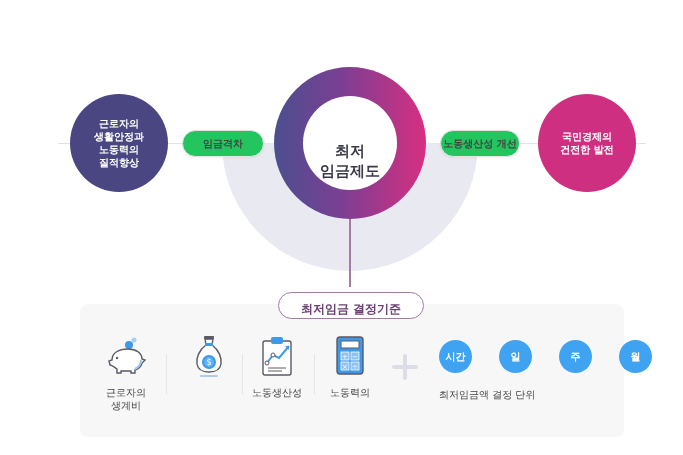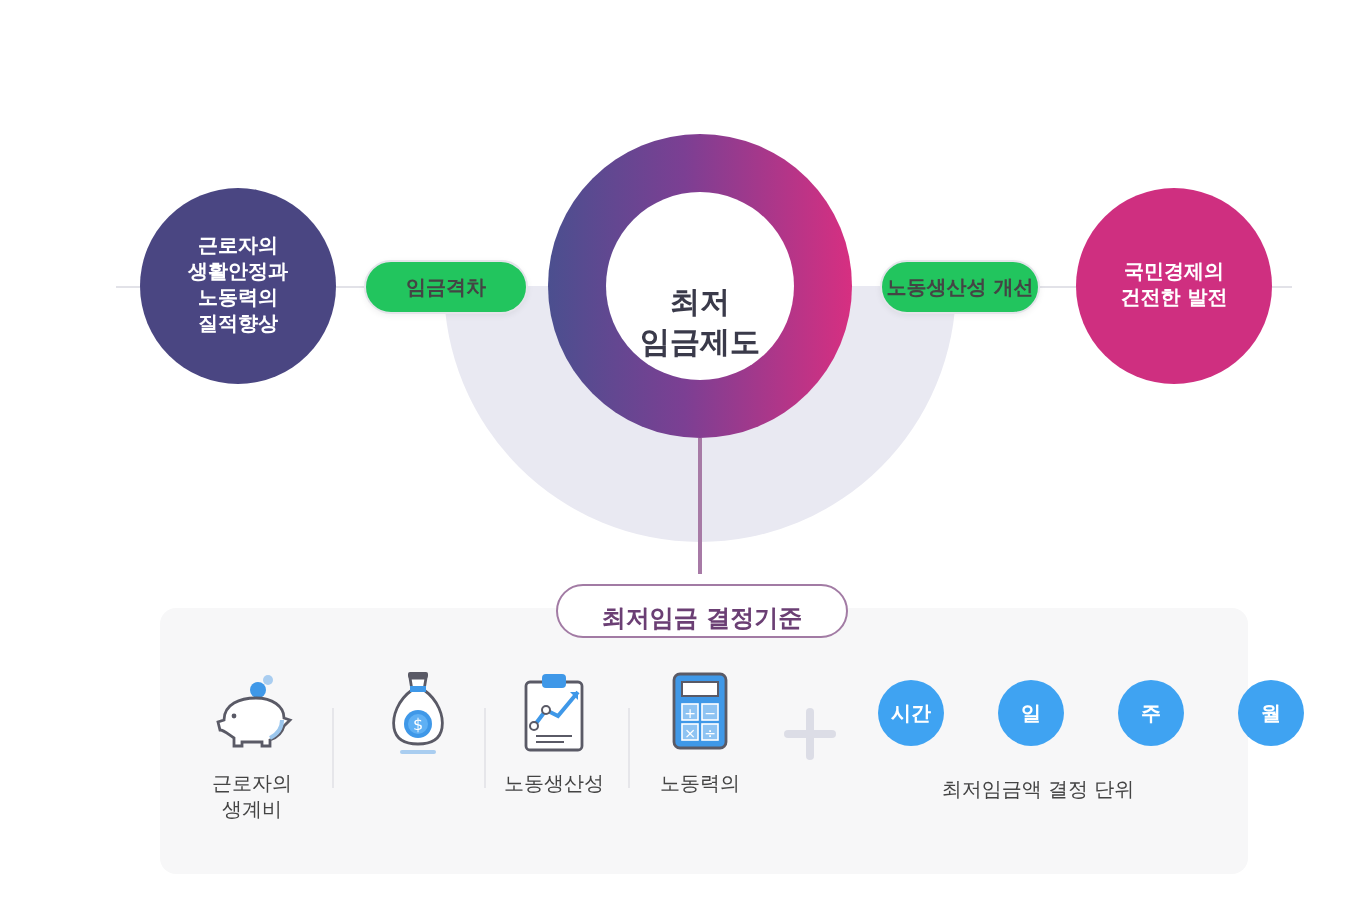--- a/index.html
+++ b/index.html
@@ -46,21 +46,21 @@
   .divider { position: absolute; top: 50px; width: 1px; height: 40px; background: #e6e6ea; }
 
   .plus { position: absolute; left: 312px; top: 50px; width: 26px; height: 26px; }
   .plus:before, .plus:after { content: ""; position: absolute; background: #dcdde6; border-radius: 2px; }
   .plus:before { left: 11px; top: 0; width: 4px; height: 26px; }
   .plus:after { left: 0; top: 11px; width: 26px; height: 4px; }
 
   .units { position: absolute; left: 359px; top: 36px; display: flex; gap: 27px; }
   .unit { width: 33px; height: 33px; border-radius: 50%; background: #3fa3f2; color: #fff;
           font-size: 10px; font-weight: bold; display: flex; align-items: center; justify-content: center; }
-  .units-label { position: absolute; left: 359px; width: 160px; top: 84px; text-align: center; font-size: 10px; color: #444; }
+  .units-label { position: absolute; left: 359px; width: 160px; top: 84px; text-align: left; font-size: 10px; color: #444; }
 </style>
 </head>
 <body>
 
 <div class="hline"></div>
 <div class="semi"></div>
 
 <div class="side-circle left">
   <span>근로자의
 생활안정과

